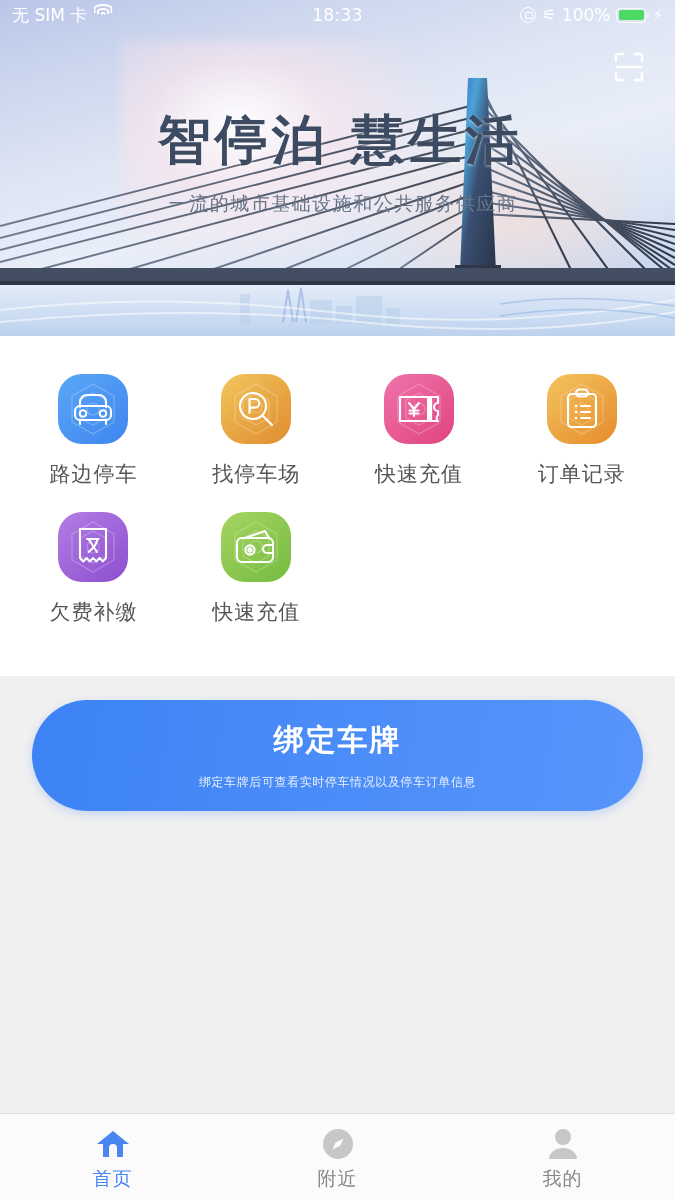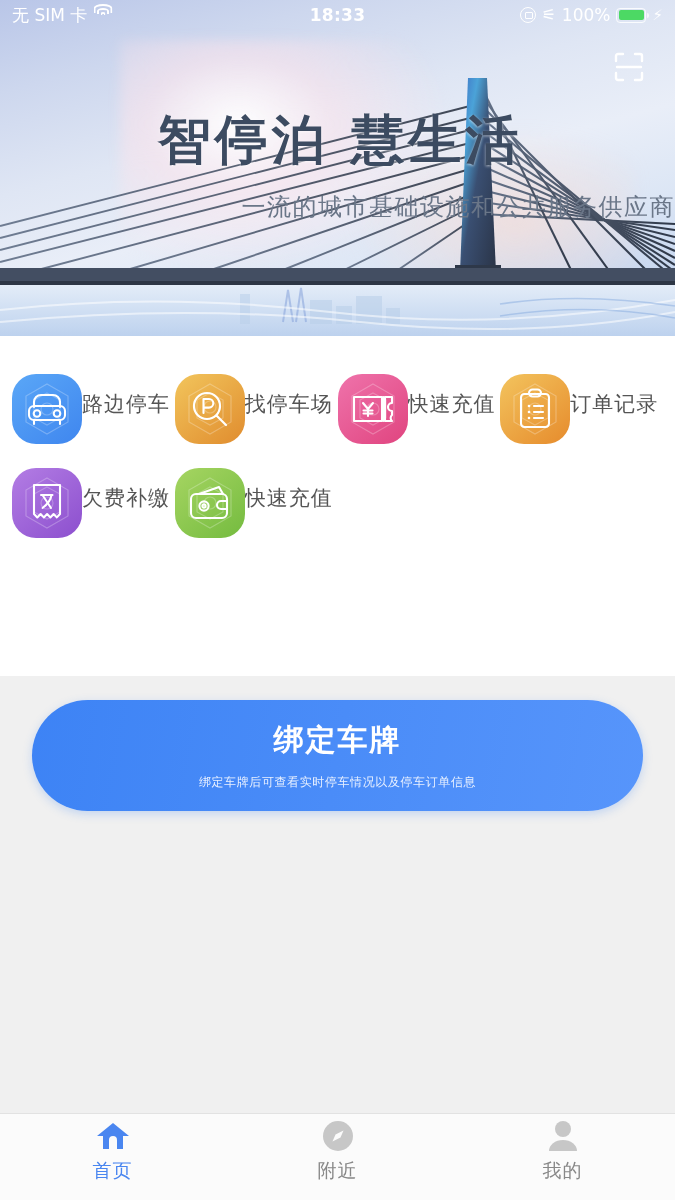--- a/index.html
+++ b/index.html
@@ -9,21 +9,21 @@
     background:#f0f0f0; overflow:hidden; position:relative;
   }
 
   
   .statusbar{
     position:absolute; top:0; left:0; width:675px; height:30px;
     display:flex; align-items:center; color:#fff; font-size:17px;
     padding:0 12px; z-index:12;
   }
   .sb-left{display:flex;align-items:flex-start;gap:6px;flex:1;}
-  .sb-center{flex:0 0 auto;font-size:17px;letter-spacing:.3px;font-weight:bold;}
+  .sb-center{flex:0 0 auto;font-size:17px;letter-spacing:.3px;}
   .sb-right{display:flex;align-items:center;gap:6px;flex:1;justify-content:flex-end;}
   .wifi{width:19px;height:14px;position:relative;display:inline-block;}
   .wifi i{position:absolute;border:2.2px solid #fff;border-bottom:none;
      border-radius:50% 50% 0 0;left:50%;transform:translateX(-50%);}
   .wifi i:nth-child(1){width:19px;height:9px;top:0;}
   .wifi i:nth-child(2){width:12px;height:6px;top:4px;}
   .wifi i:nth-child(3){width:5px;height:3px;top:8px;border-width:2px;}
   .rotlock{width:16px;height:16px;border:1.6px solid #fff;border-radius:50%;position:relative;}
   .rotlock::after{content:"";position:absolute;left:4.3px;top:4px;width:6px;height:5px;
      border:1.5px solid #fff;border-radius:1px;}
@@ -50,38 +50,38 @@
     filter:blur(8px);
   }
   .bridge{position:absolute;inset:0;}
   .hero-text{position:absolute;left:0;top:0;width:675px;}
   .hero-title{
     margin-top:105px; text-align:center; font-size:53px; font-weight:700;
     color:#3c4b61; letter-spacing:4px; padding-left:5px;
     text-shadow:0 1px 3px rgba(255,255,255,.6);
   }
   .hero-sub{
-    margin-top:14px; text-align:right; font-size:24px; color:#6a7688;
+    margin-top:14px; text-align:center; font-size:19px; color:#6a7688;
     letter-spacing:1.5px;
     margin-left:11px;
   }
   .scan-btn{
     position:absolute; right:24px; top:45px; width:44px; height:44px;
     display:flex;align-items:center;justify-content:center; cursor:pointer; z-index:11;
   }
 
   
   .grid-panel{
     position:absolute; top:336px; left:0; width:675px; height:340px; background:#fff;
   }
   .grid{
     display:grid; grid-template-columns:repeat(4,1fr);
     row-gap:24px; padding:38px 12px 0 12px;
   }
-  .cell{display:flex;flex-direction:row;align-items:flex-start;cursor:pointer;}
+  .cell{display:flex;flex-direction:column;align-items:center;cursor:pointer;}
   .cell-icon{
     width:70px;height:70px;border-radius:24px;position:relative;overflow:hidden;
     display:flex;align-items:center;justify-content:center;
   }
   .cell-icon .hex{position:absolute;inset:0;opacity:.25;}
   .cell-icon .glyph{position:relative;z-index:2;}
   .cell-label{margin-top:16px;font-size:21px;color:#555;letter-spacing:1px;}
 
   
   .gray-zone{position:absolute;top:676px;left:0;width:675px;height:434px;background:#f0f0f0;}
@@ -92,21 +92,21 @@
     display:flex;flex-direction:column;align-items:center;justify-content:center;
     cursor:pointer; box-shadow:0 3px 10px rgba(61,131,245,.25);
   }
   .bind-title{font-size:30px;color:#fff;font-weight:700;letter-spacing:2px;}
   .bind-sub{margin-top:13px;font-size:12px;color:#e8f0ff;letter-spacing:.6px;}
 
   
   .tabbar{
     position:absolute; bottom:0; left:0; width:675px; height:87px;
     background:#fbfbfb; border-top:1px solid #e2e2e2;
-    display:flex; align-items:flex-start; padding-top:4px;
+    display:flex; align-items:flex-start; padding-top:12px;
   }
   .tab{flex:1;display:flex;flex-direction:column;align-items:center;cursor:pointer;}
   .tab-icon{height:36px;display:flex;align-items:center;justify-content:center;}
   .tab-label{margin-top:4px;font-size:19px;letter-spacing:1px;}
   .tab.active .tab-label{color:#4a86f0;}
   .tab .tab-label{color:#888;}
 </style>
 </head>
 <body>
 

